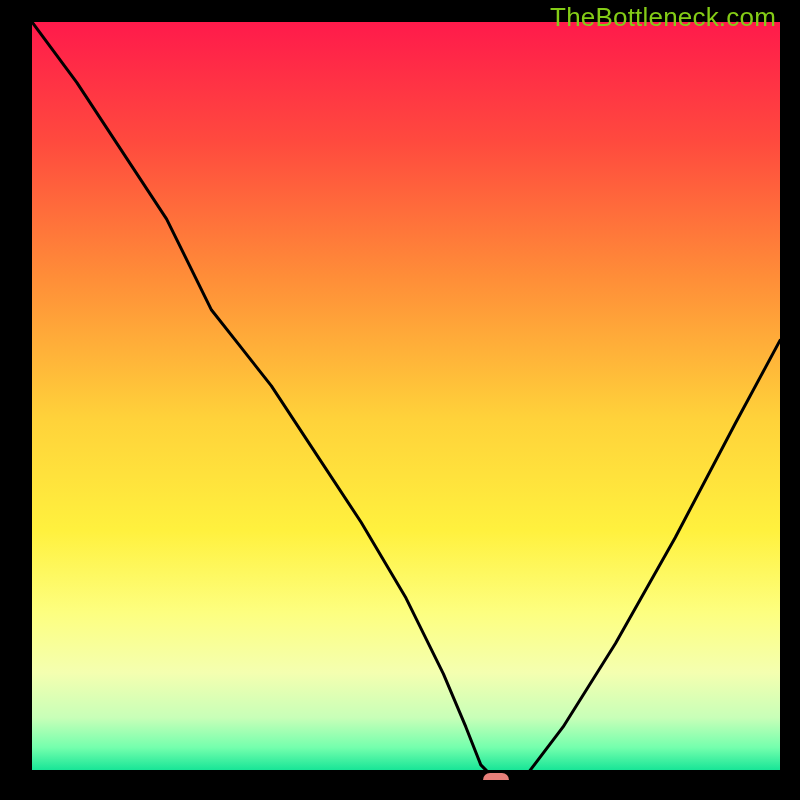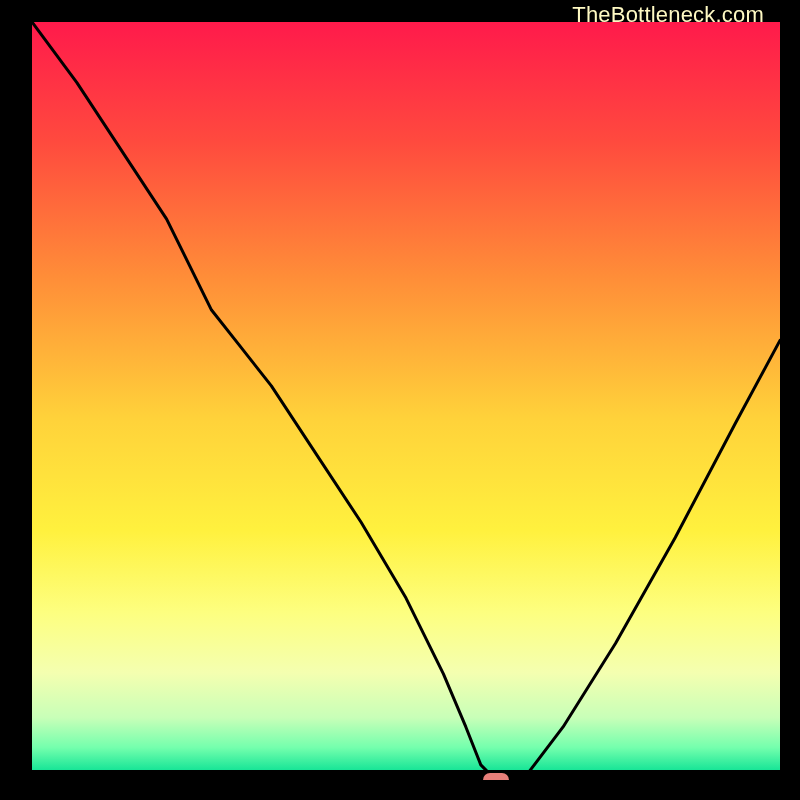--- a/index.html
+++ b/index.html
@@ -27,23 +27,23 @@
     height: 758px; 
     overflow: hidden;
   }
   .gradient {
     position: absolute;
     inset: 0;
   }
   .watermark {
     position: absolute;
     top: 2px;
-    right: 36px;
-    color: #fef9c3;
-    font-size: 22px;
+    right: 24px;
+    color: #84cc16;
+    font-size: 26px;
     letter-spacing: 0.2px;
     font-weight: 400;
   }
   svg.curve {
     position: absolute;
     inset: 0;
     width: 100%;
     height: 100%;
   }
   .marker {

